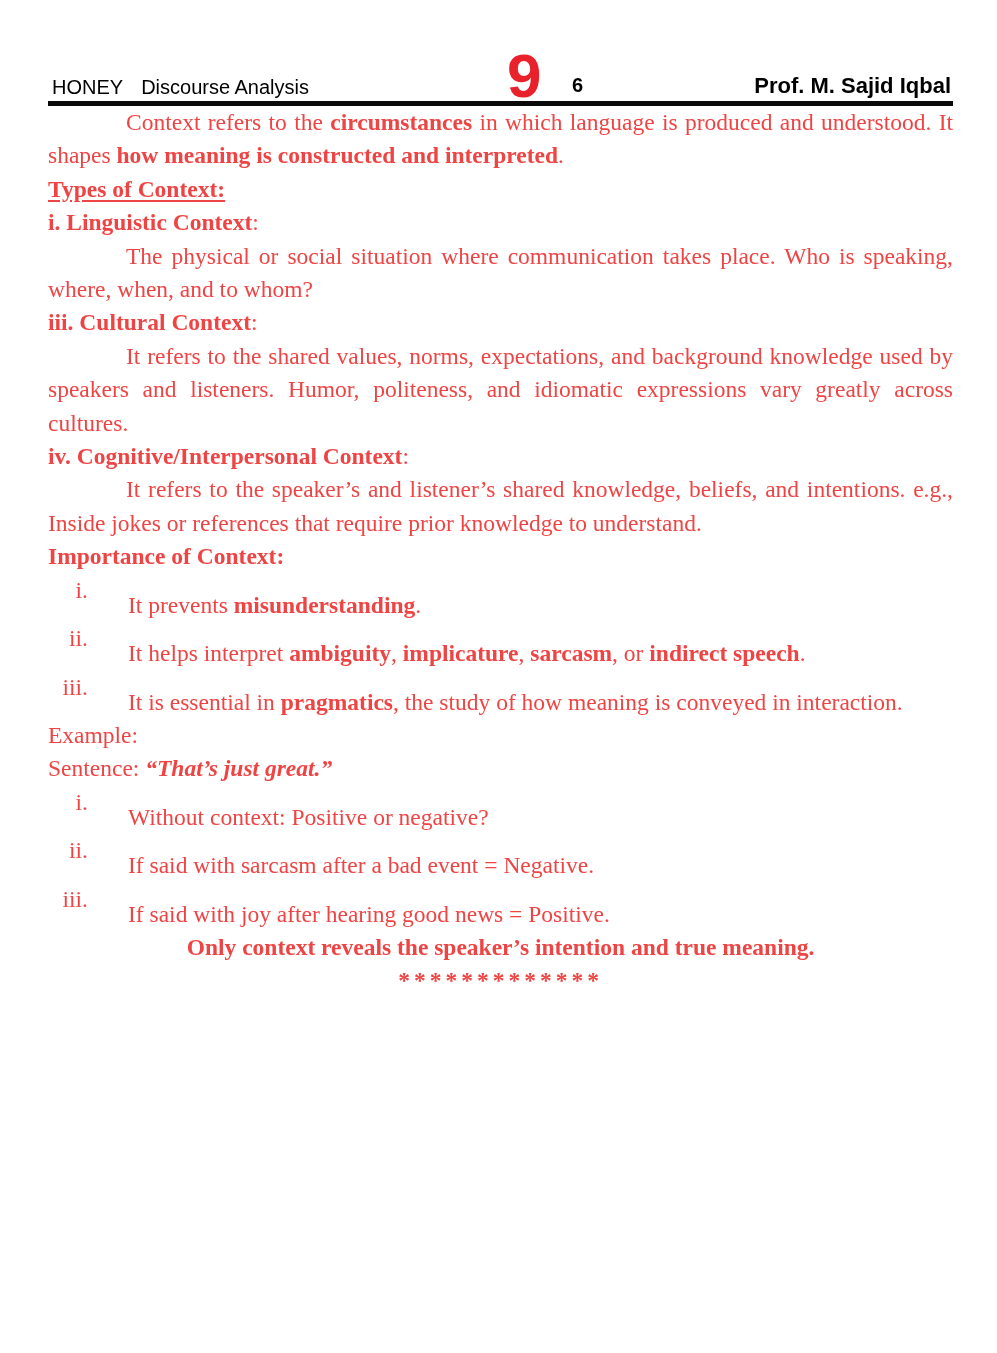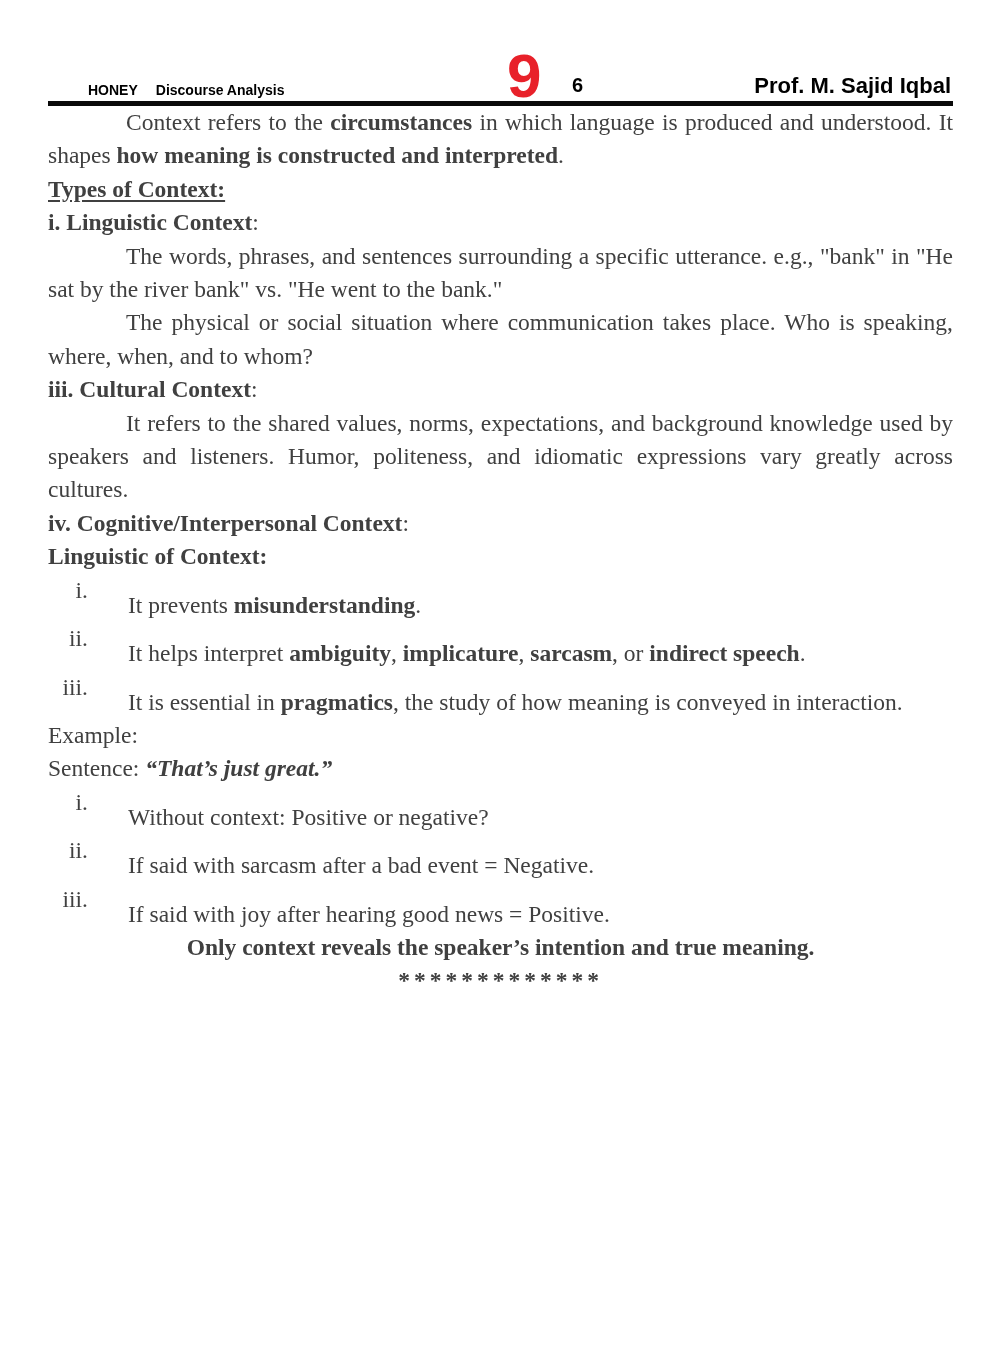--- a/index.html
+++ b/index.html
@@ -18,25 +18,24 @@
     top: 0;
     width: 905px;
     height: 101px;
     border-bottom: 5px solid #0a0a0a;
   }
   .course-line {
     position: absolute;
     left: 4px;
     bottom: 3px;
     font-family: "Liberation Sans", sans-serif;
-    font-weight: bold;
-    font-size: 14px;
+    font-weight: normal;
+    font-size: 20px;
     line-height: 1.1;
     white-space: nowrap;
-    margin-left: 36px;
   }
   .course-name { margin-right: 18px; }
   .big-number {
     position: absolute;
     left: 459px;
     bottom: -6px;
     font-family: "Liberation Sans", sans-serif;
     font-weight: bold;
     font-size: 62px;
     line-height: 1;
@@ -62,21 +61,21 @@
   }
   
   .content {
     position: absolute;
     left: 48px;
     top: 106px;
     width: 905px;
     font-family: "Liberation Serif", serif;
     font-size: 23.5px;
     line-height: 33.4px;
-    color: #404040;
+    color: #ef4444;
   }
   .blk-p     { text-align: justify; text-indent: 78px; }
   .blk-h     { text-align: left; }
   .blk-plain { text-align: left; }
   .blk-center{ text-align: center; }
   .blk-li    { display: flex; }
   .li-marker { flex: 0 0 40px; text-align: right; }
   .li-text   { flex: 1; padding-left: 40px; margin-top: 15px; }
   .seg-b { font-weight: bold; }
   .seg-i { font-style: italic; margin-top: 44px; }
@@ -93,26 +92,26 @@
     </div>
     <div class="big-number" data-name="lecture-number" style="color: rgb(232, 33, 42);">9</div>
     <div class="page-number" data-name="page-number">6</div>
     <div class="professor" data-name="professor-name">Prof. M. Sajid Iqbal</div>
   </header>
 
   <main class="content" data-name="document-body">
       <div class="blk-p" data-name="intro-paragraph"><span data-name="text-segment">Context refers to the </span><span class="seg-b" data-name="text-segment">circumstances</span><span data-name="text-segment"> in which language is produced and understood. It shapes </span><span class="seg-b" data-name="text-segment">how meaning is constructed and interpreted</span><span data-name="text-segment">.</span></div>
       <div class="blk-h" data-name="heading-types-of-context"><span class="seg-b seg-u" data-name="text-segment">Types of Context:</span></div>
       <div class="blk-h" data-name="heading-linguistic-context"><span class="seg-b" data-name="text-segment">i. Linguistic Context</span><span data-name="text-segment">:</span></div>
-      <div class="blk-p" data-name="linguistic-context-paragraph"><span data-name="text-segment">The words, phrases, and sentences surrounding a specific utterance. e.g., "bank" in "He sat by the river bank" vs. "He went to the bank."</span></div>
       <div class="blk-p" data-name="situational-context-paragraph"><span data-name="text-segment">The physical or social situation where communication takes place. Who is speaking, where, when, and to whom?</span></div>
       <div class="blk-h" data-name="heading-cultural-context"><span class="seg-b" data-name="text-segment">iii. Cultural Context</span><span data-name="text-segment">:</span></div>
       <div class="blk-p" data-name="cultural-context-paragraph"><span data-name="text-segment">It refers to the shared values, norms, expectations, and background knowledge used by speakers and listeners. Humor, politeness, and idiomatic expressions vary greatly across cultures.</span></div>
       <div class="blk-h" data-name="heading-cognitive-context"><span class="seg-b" data-name="text-segment">iv. Cognitive/Interpersonal Context</span><span data-name="text-segment">:</span></div>
-      <div class="blk-h" data-name="heading-importance-of-context"><span class="seg-b" data-name="text-segment">Linguistic of Context:</span></div>
+      <div class="blk-p" data-name="cognitive-context-paragraph"><span data-name="text-segment">It refers to the speaker’s and listener’s shared knowledge, beliefs, and intentions. e.g., Inside jokes or references that require prior knowledge to understand.</span></div>
+      <div class="blk-h" data-name="heading-importance-of-context"><span class="seg-b" data-name="text-segment">Importance of Context:</span></div>
       <div class="blk-li" data-name="importance-item-1">
         <span class="li-marker" data-name="list-marker">i.</span>
         <span class="li-text" data-name="list-item-text"><span data-name="text-segment">It prevents </span><span class="seg-b" data-name="text-segment">misunderstanding</span><span data-name="text-segment">.</span></span>
       </div>
       <div class="blk-li" data-name="importance-item-2">
         <span class="li-marker" data-name="list-marker">ii.</span>
         <span class="li-text" data-name="list-item-text"><span data-name="text-segment">It helps interpret </span><span class="seg-b" data-name="text-segment">ambiguity</span><span data-name="text-segment">, </span><span class="seg-b" data-name="text-segment">implicature</span><span data-name="text-segment">, </span><span class="seg-b" data-name="text-segment">sarcasm</span><span data-name="text-segment">, or </span><span class="seg-b" data-name="text-segment">indirect speech</span><span data-name="text-segment">.</span></span>
       </div>
       <div class="blk-li" data-name="importance-item-3">
         <span class="li-marker" data-name="list-marker">iii.</span>

